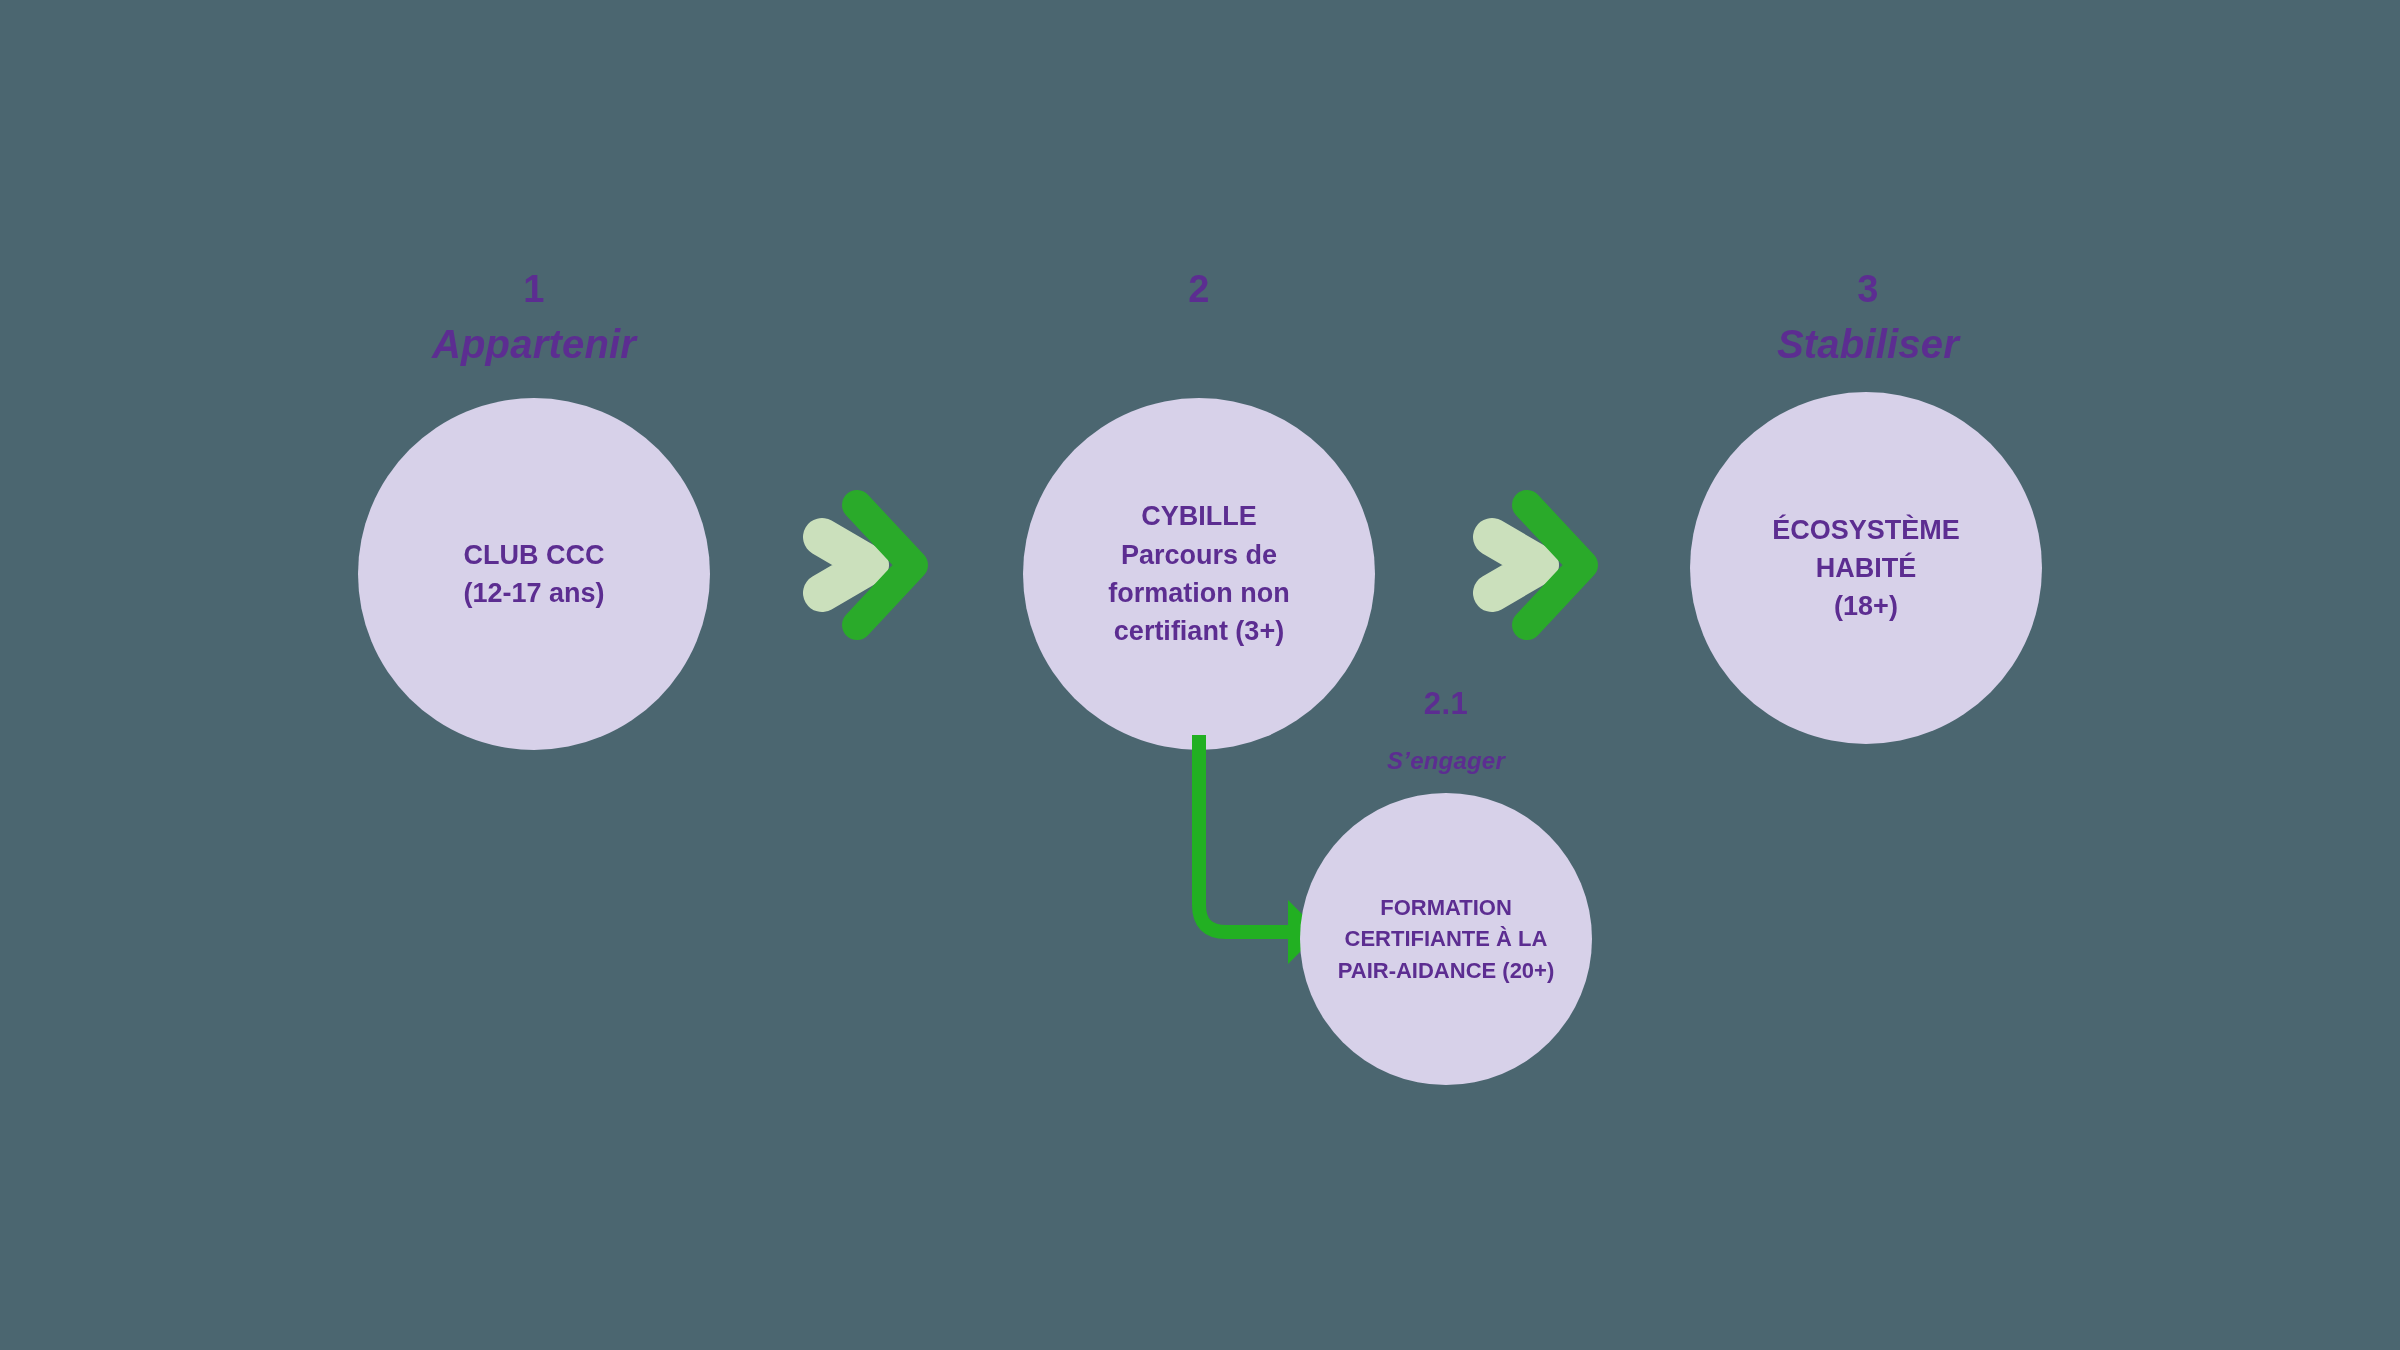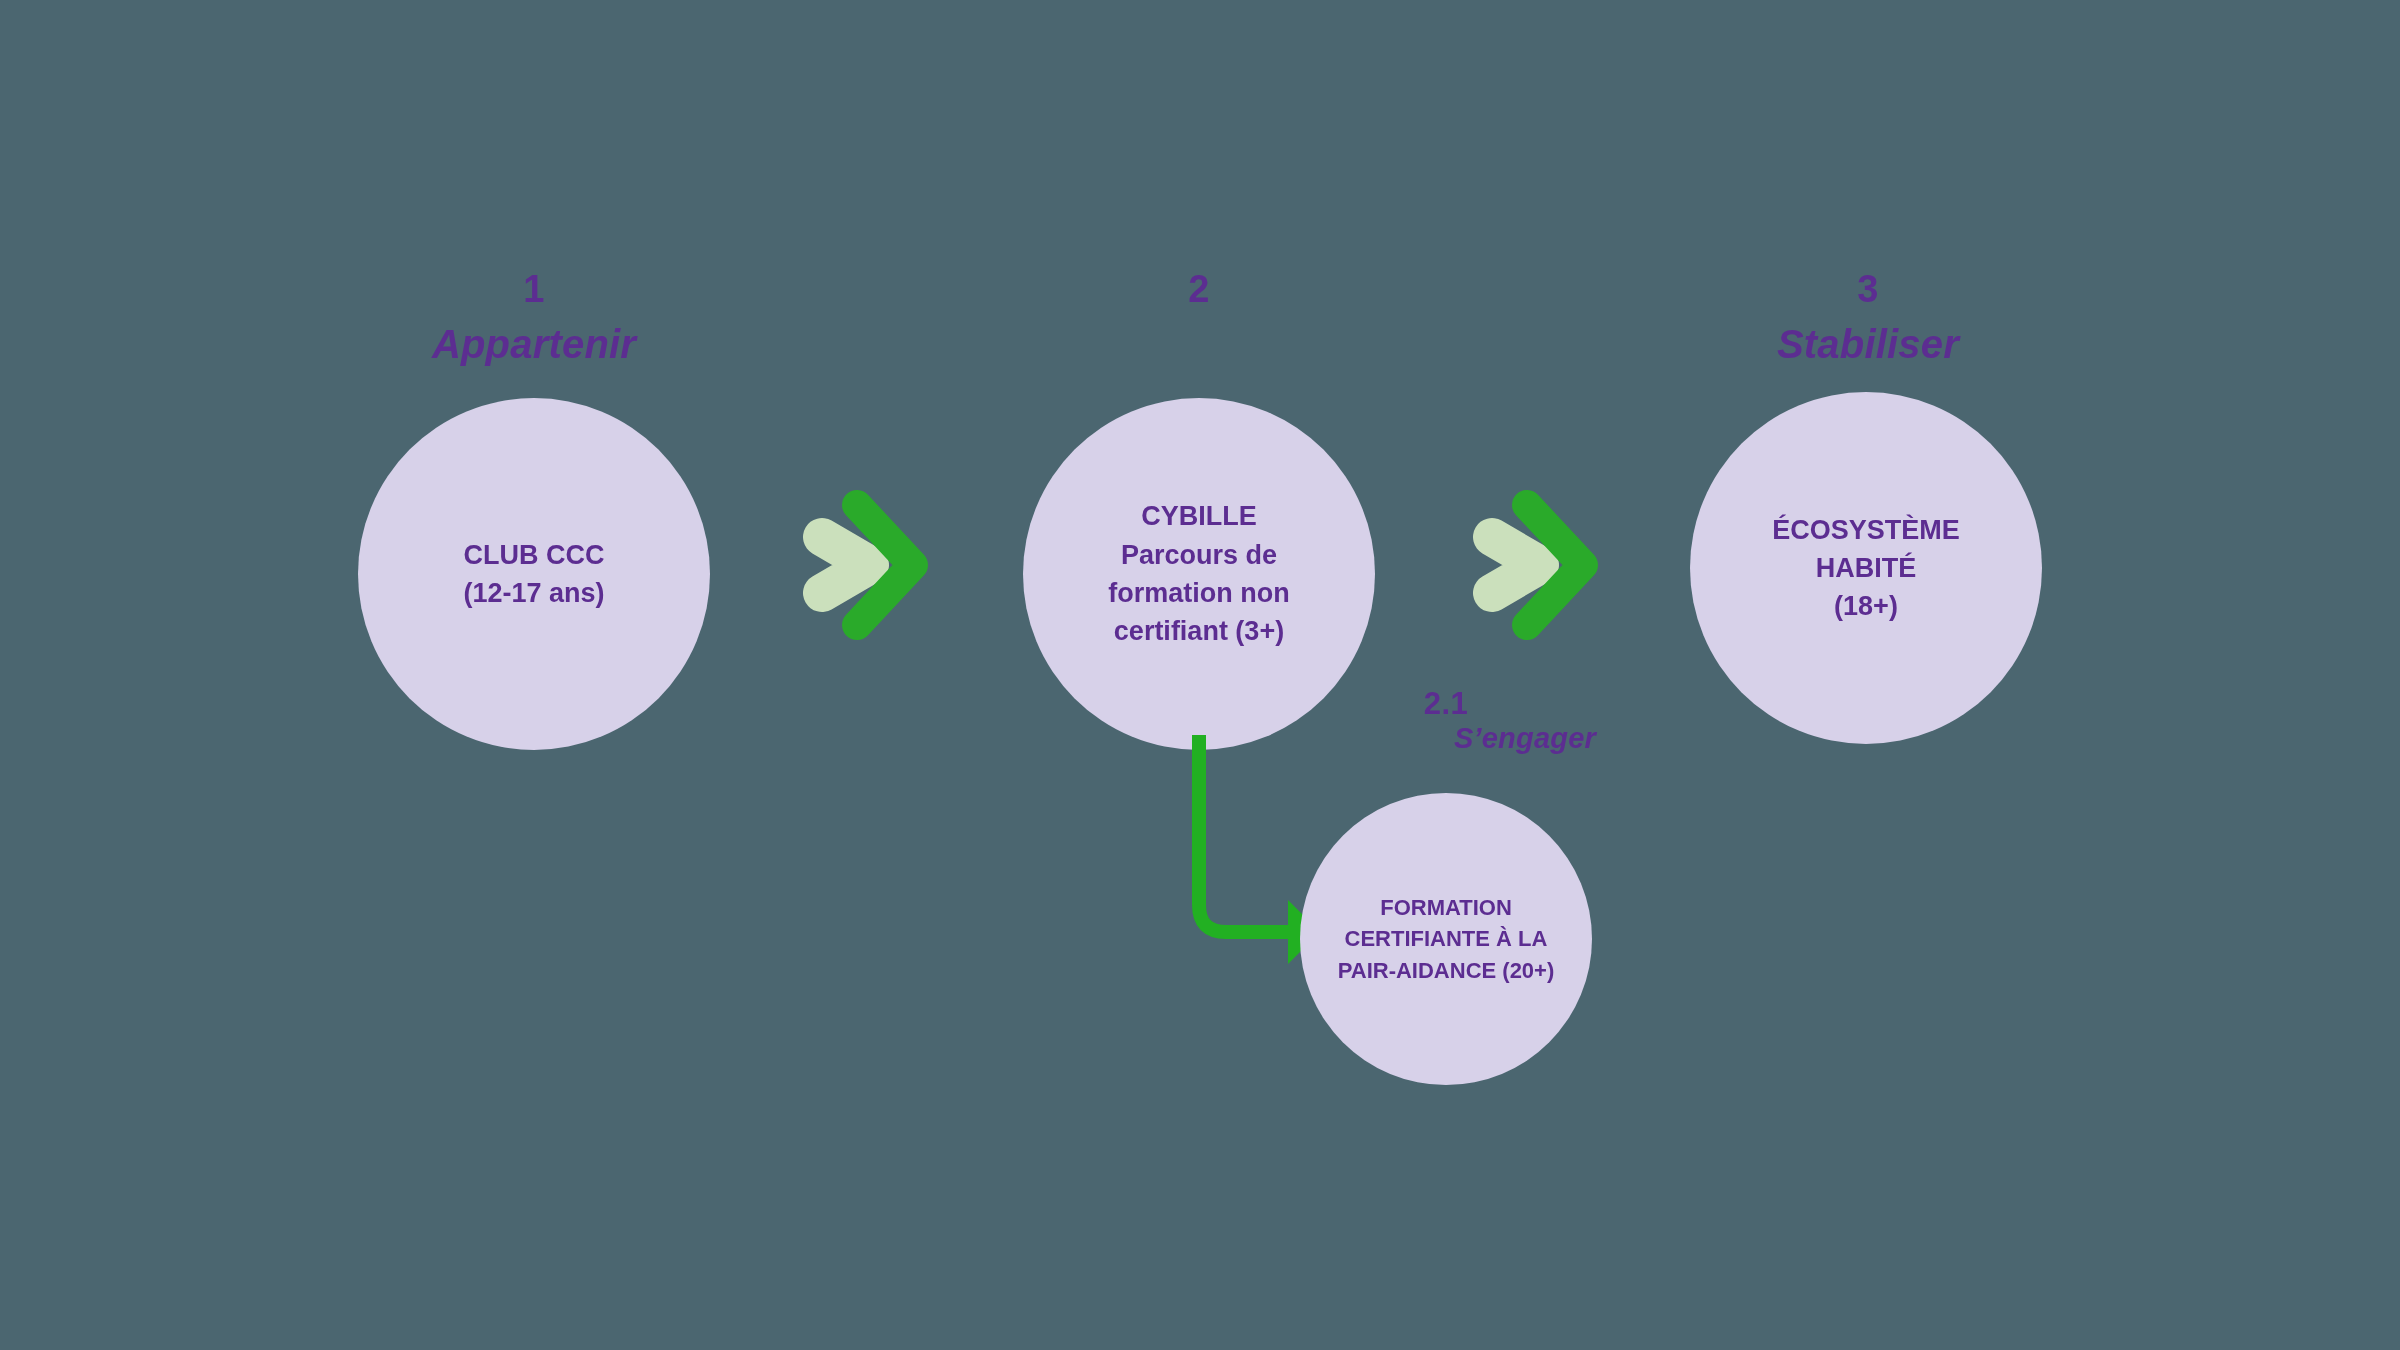--- a/index.html
+++ b/index.html
@@ -29,22 +29,22 @@
     font-weight: bold;
     letter-spacing: 0.5px;
     margin-bottom: 16px;
   }
   .stage-name {
     font-size: 40px;
     font-style: italic;
     font-weight: bold;
     letter-spacing: 0.2px;
   }
-  .stage-label.small .stage-num { font-size: 31px; margin-bottom: 5px; }
-  .stage-label.small .stage-name { font-size: 29px; text-align: right; }
+  .stage-label.small .stage-num { font-size: 31px; margin-bottom: 30px; }
+  .stage-label.small .stage-name { font-size: 24px; }
 
   
   .node-circle {
     position: absolute;
     border-radius: 50%;
     background: #d7d1e9;
     display: flex;
     align-items: center;
     justify-content: center;
     box-sizing: border-box;

